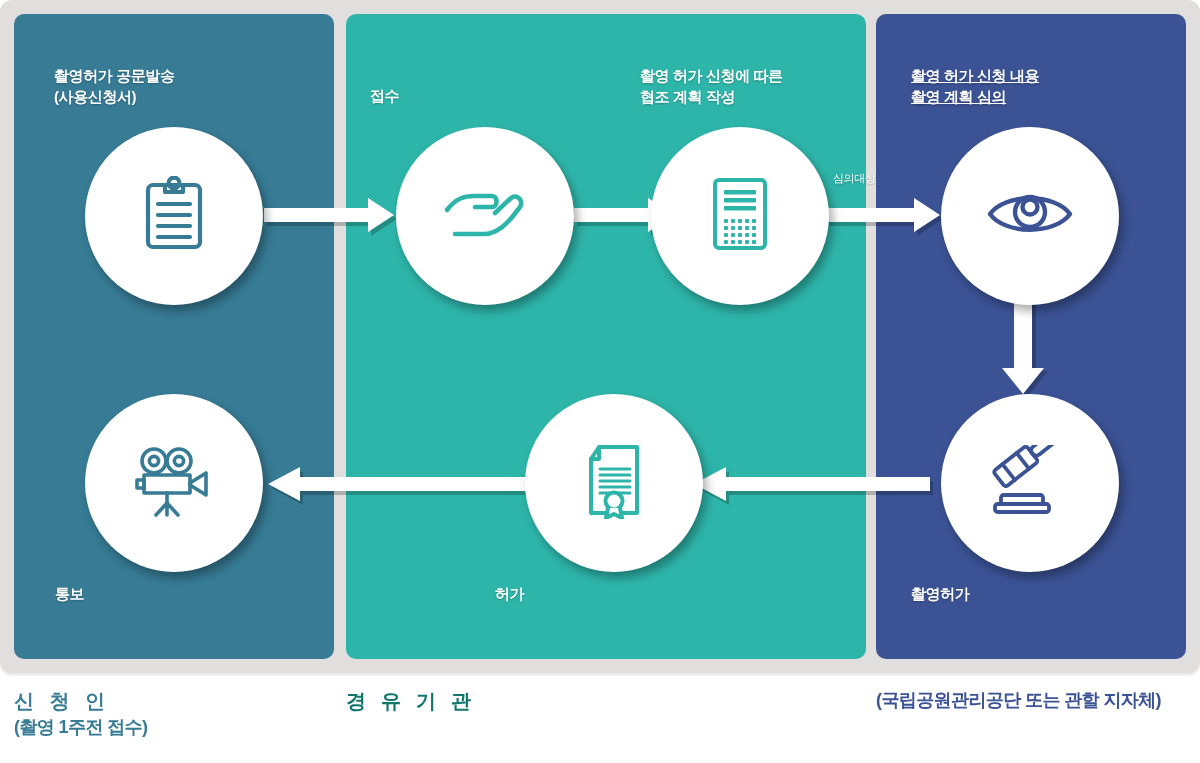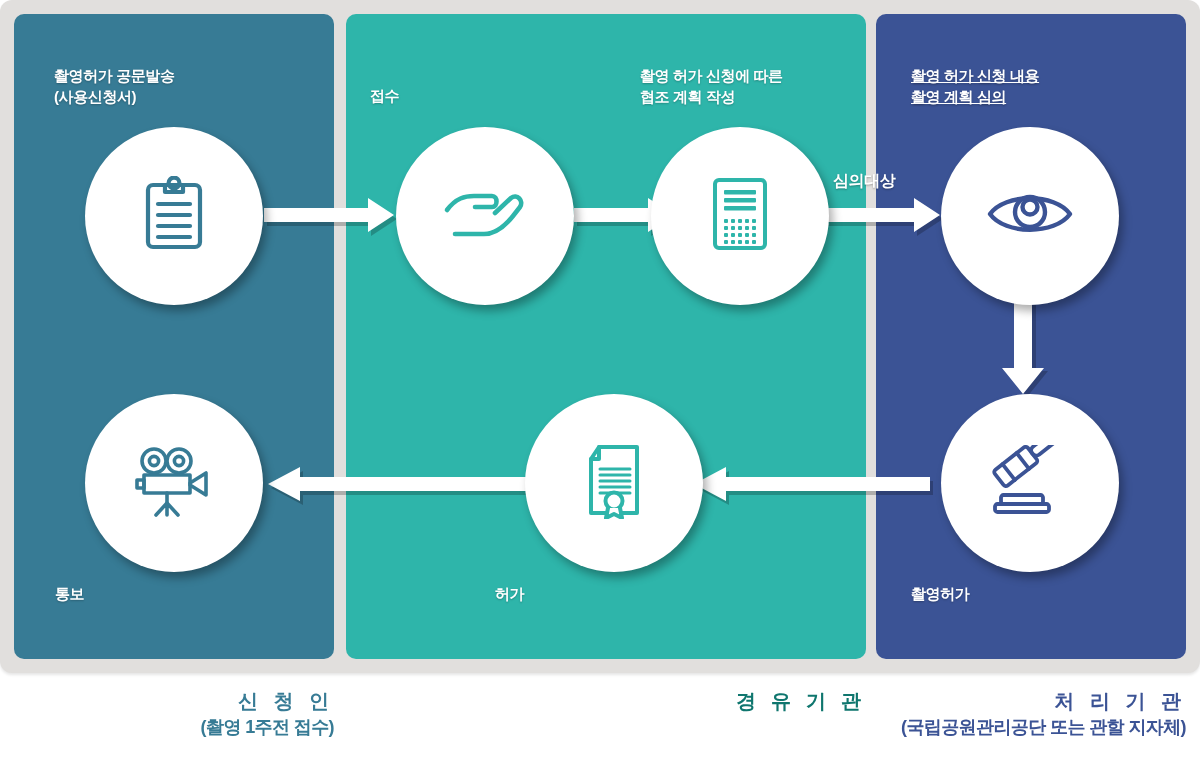--- a/index.html
+++ b/index.html
@@ -48,30 +48,30 @@
     white-space: pre-line;
     text-shadow: 0 1px 2px rgba(0,0,0,0.25);
   }
 
   
   .arrow { position: absolute; }
   .arrow svg { display: block; overflow: visible; }
   .arrow-label {
     position: absolute;
     color: #ffffff;
-    font-size: 16px;
-    font-weight: 700;
+    font-size: 11px;
+    font-weight: 400;
     letter-spacing: -0.4px;
     white-space: nowrap;
     text-shadow: 0 1px 2px rgba(0,0,0,0.30);
   }
 
   
   .legend { position: absolute; top: 688px; left: 0; width: 1200px; height: 75px; }
-  .legend-item { position: absolute; text-align: right; }
+  .legend-item { position: absolute; text-align: left; }
   .legend-title {
     font-size: 20px; font-weight: 700;
     letter-spacing: 5px;
     line-height: 1.35;
   }
   .legend-sub {
     font-size: 18px; font-weight: 700;
     letter-spacing: -0.6px;
     line-height: 1.35;
   }
@@ -293,19 +293,18 @@
     <div class="legend-item applicant">
       <div class="legend-title c-applicant">신 청 인</div>
       <div class="legend-sub c-applicant">(촬영 1주전 접수)</div>
     </div>
 
     <div class="legend-item via">
       <div class="legend-title c-via">경 유 기 관</div>
     </div>
 
     <div class="legend-item process">
-      <div class="legend-title c-process">처 리 기 관</div>
       <div class="legend-sub c-process">(국립공원관리공단 또는 관할 지자체)</div>
     </div>
 
   </div>
 
 </div>
 
 </body></html>

